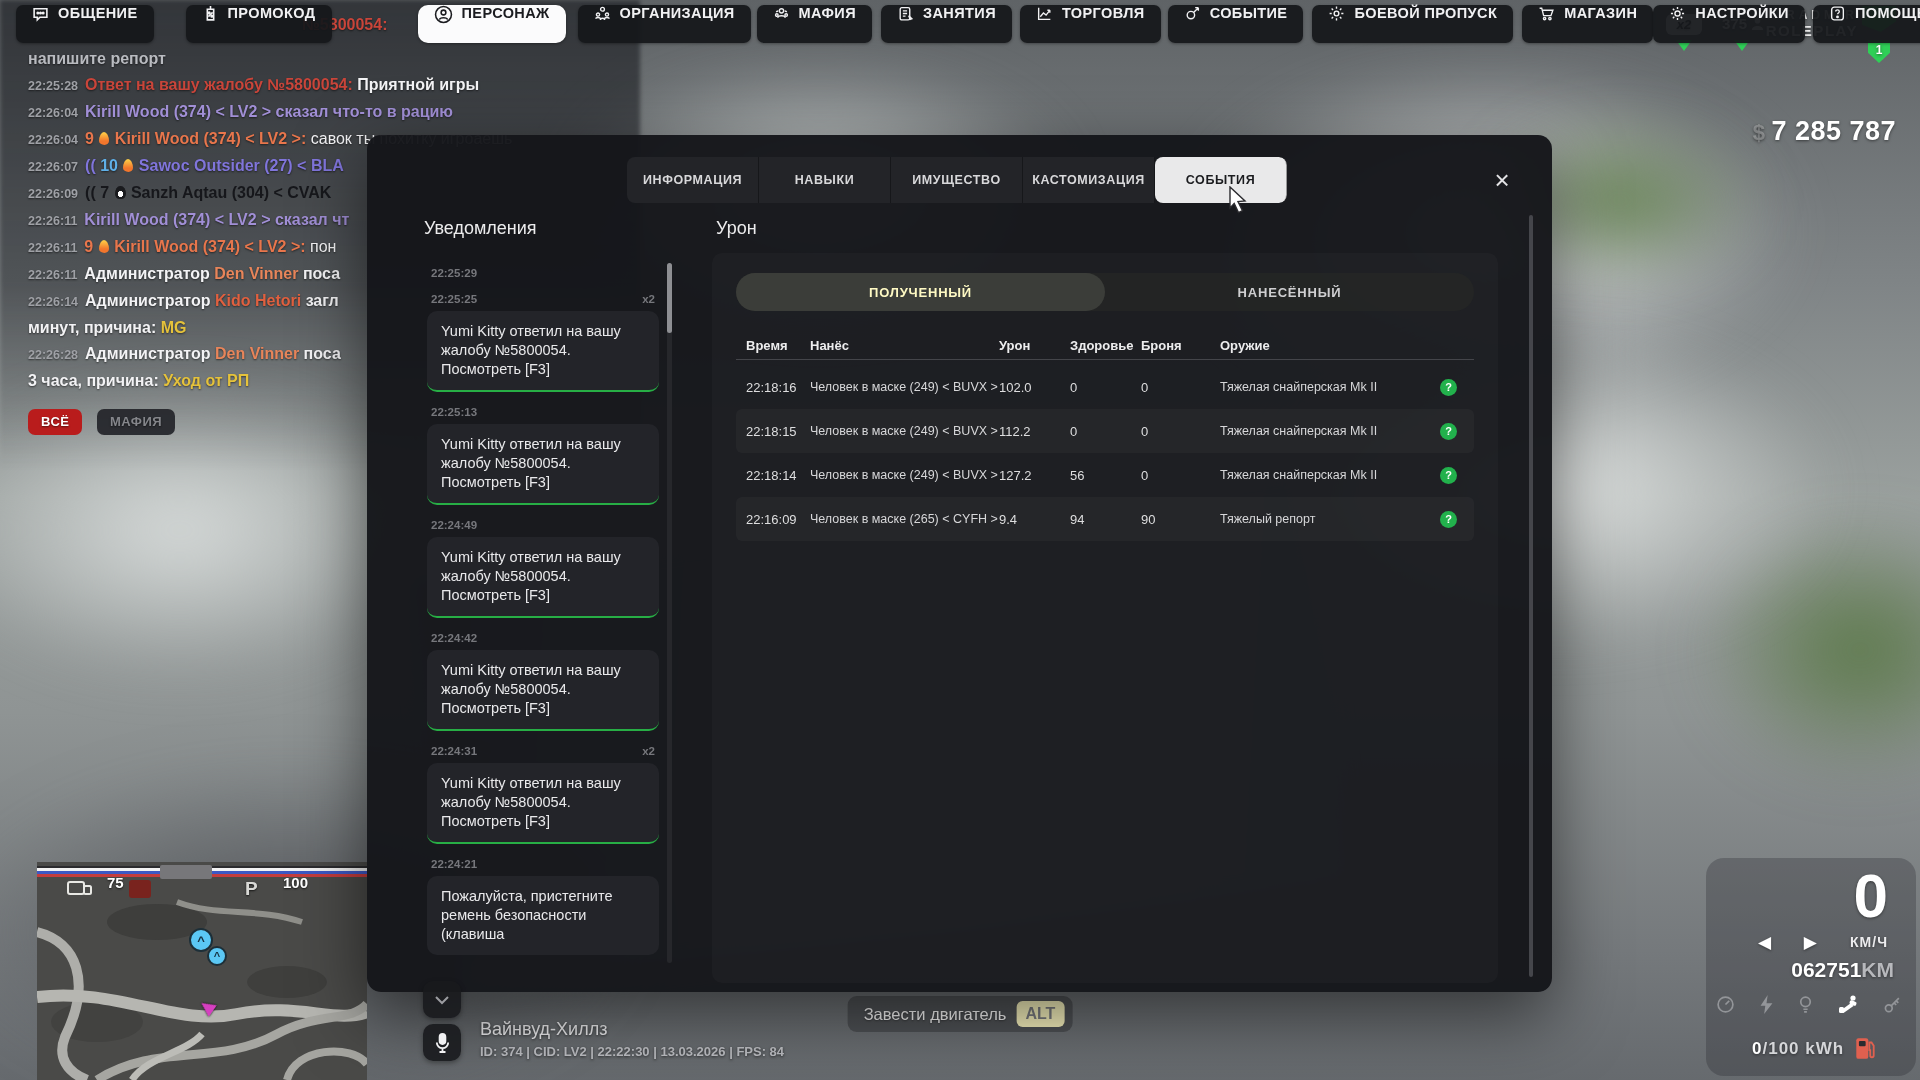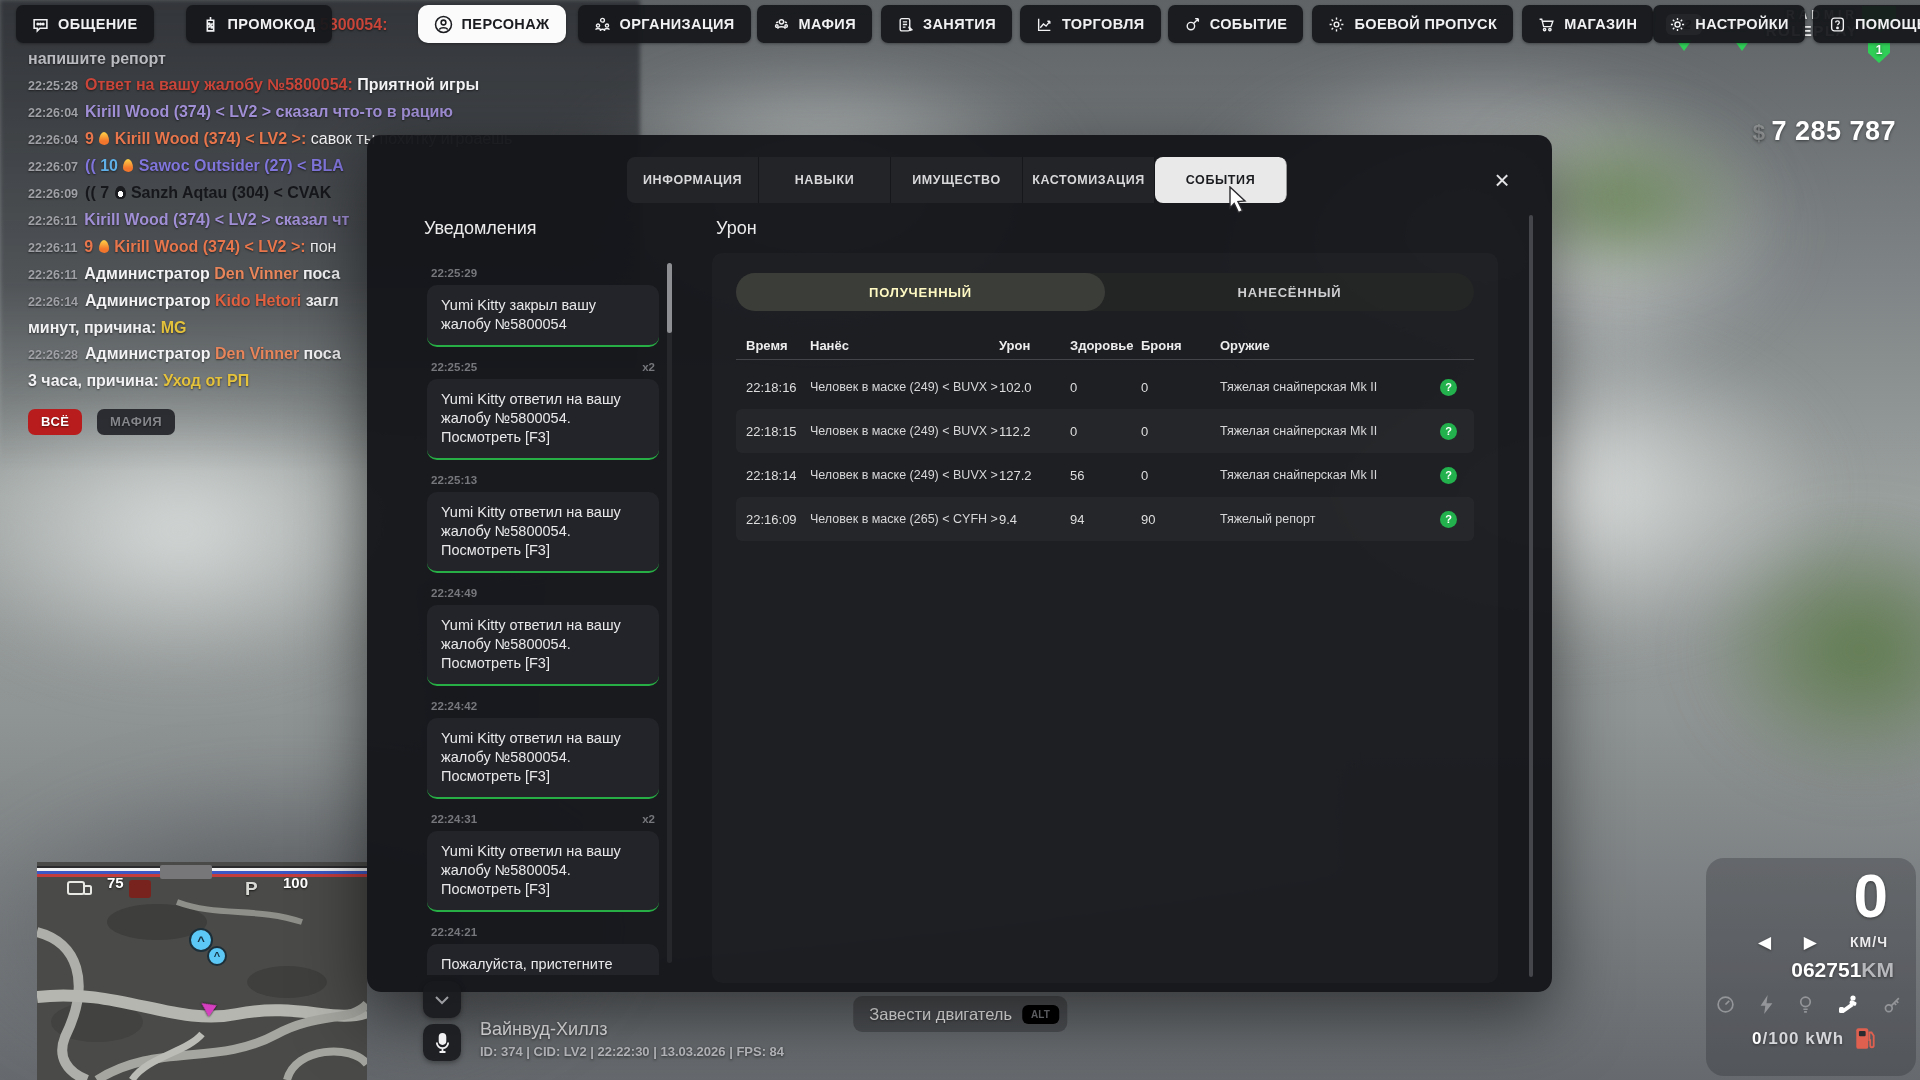--- a/index.html
+++ b/index.html
@@ -8,21 +8,21 @@
   #stage{position:relative;width:1920px;height:1080px;overflow:hidden}
 
   
   .scene{position:absolute;inset:0;background:linear-gradient(180deg,#5f6366 0%,#7f8486 26%,#9aa09e 46%,#8f9494 66%,#75797c 88%,#666a6e 100%)}
   .blob{position:absolute;border-radius:50%;filter:blur(28px)}
   .sceneRoad{position:absolute;left:430px;top:520px;width:900px;height:420px;background:linear-gradient(100deg,#84898c,#9aa0a2 60%,#8a9092);transform:rotate(-7deg);filter:blur(10px)}
   .chatShade{position:absolute;left:0;top:0;width:640px;height:470px;background:linear-gradient(180deg,rgba(24,26,31,.62),rgba(24,26,31,.45) 60%,rgba(24,26,31,0));filter:blur(2px)}
 
   
   .nav{position:absolute;left:0;top:0;width:1920px;height:48px;display:flex;align-items:center;z-index:30}
-  .navbtn{height:38px;display:flex;align-items:center;gap:9px;padding:0 16px;background:rgba(21,23,27,.94);border-radius:7px;color:#f1f1f3;font-size:14.5px;font-weight:bold;letter-spacing:.4px;white-space:nowrap;box-shadow:0 1px 3px rgba(0,0,0,.35)}
+  .navbtn{height:38px;display:flex;align-items:flex-start;gap:9px;padding:0 16px;background:rgba(21,23,27,.94);border-radius:7px;color:#f1f1f3;font-size:14.5px;font-weight:bold;letter-spacing:.4px;white-space:nowrap;box-shadow:0 1px 3px rgba(0,0,0,.35)}
   .navbtn.active{background:#fbfbfc;color:#1b1c20;border-radius:10px}
   .navbtn svg{flex:0 0 auto}
 
   
   .chat{position:absolute;left:28px;top:46px;width:560px;z-index:5;font-weight:bold;font-size:16px;line-height:26px;text-shadow:0 1px 2px rgba(0,0,0,.55)}
   .chat-line{white-space:nowrap}
   .ct{color:#9fa1a6;font-size:12.5px;margin-right:7px}
   .seg.red{color:#c9453a}.seg.red2{color:#e0603f}.seg.white{color:#f3f3f5;font-weight:normal}
   .seg.whiteb{color:#f3f3f5}.seg.grayb{color:#b9bbc0}.seg.purple{color:#a18fd6}
   .seg.orange{color:#e8764c}.seg.orange2{color:#e8855a}.seg.indigo{color:#8075db}
@@ -74,32 +74,32 @@
   .trow.alt{background:rgba(255,255,255,.03)}
   .trow .nm,.trow .wp{font-size:12.5px;line-height:15px;color:#d7d7d9}
   .qicon{width:17px;height:17px;border-radius:50%;background:#22b14c;color:#fff;font-size:11px;font-weight:bold;display:flex;align-items:center;justify-content:center}
   .mscroll{position:absolute;left:1162px;top:80px;width:4px;height:762px;background:#45464b;border-radius:2px}
 
   
   .sqbtn{position:absolute;width:38px;height:37px;background:rgba(24,25,29,.9);border-radius:10px;display:flex;align-items:center;justify-content:center;z-index:25;color:#c9cacd;box-shadow:0 2px 5px rgba(0,0,0,.35)}
   .loc{position:absolute;left:480px;top:1019px;color:#f1f1f3;font-size:18px;z-index:6;text-shadow:0 1px 3px rgba(0,0,0,.6)}
   .locinfo{position:absolute;left:480px;top:1044px;color:rgba(210,211,216,.85);font-size:13px;font-weight:bold;z-index:6;text-shadow:0 1px 3px rgba(0,0,0,.6)}
   .engine{position:absolute;left:50%;transform:translateX(-50%);top:996px;height:36px;display:flex;align-items:center;gap:10px;padding:0 8px 0 16px;background:rgba(58,60,64,.55);border-radius:9px;z-index:6;color:#fff;font-size:16.5px;text-shadow:0 1px 2px rgba(0,0,0,.4)}
-  .engine .keycap{background:#000000;color:#7f8085;border-radius:6px;font-size:10px;font-weight:bold;padding:4px 9px;text-shadow:none}
+  .engine .keycap{background:#fef9c3;color:#7f8085;border-radius:6px;font-size:16px;font-weight:bold;padding:4px 9px;text-shadow:none}
 
   
   .speedo{position:absolute;left:1706px;top:858px;width:210px;height:218px;background:rgba(32,34,38,.28);border-radius:18px;z-index:6;color:#fff;text-shadow:0 1px 3px rgba(0,0,0,.45)}
   .spd{position:absolute;right:28px;top:2px;font-size:62px;font-weight:bold}
   .spdunit{position:absolute;right:28px;top:76px;font-size:14px;font-weight:bold;letter-spacing:1px;color:#ececee}
   .arrows{position:absolute;left:52px;top:74px;font-size:17px;color:#fff;letter-spacing:14px}
   .odo{position:absolute;right:22px;top:100px;font-size:21px;font-weight:bold}
   .odo .u{color:#b7b8bc}
   .icons{position:absolute;left:10px;top:136px;width:186px;display:flex;justify-content:space-between;align-items:center}
   .icons .dim{opacity:.45}
-  .fuel{position:absolute;left:46px;top:168px;font-size:17px;font-weight:bold;color:#d5d6d9;letter-spacing:1px;display:flex;align-items:center;gap:10px}
+  .fuel{position:absolute;left:46px;top:178px;font-size:17px;font-weight:bold;color:#d5d6d9;letter-spacing:1px;display:flex;align-items:center;gap:10px}
   .fuel b{color:#fff}
 
   
   .map{position:absolute;left:37px;top:862px;width:330px;height:218px;overflow:hidden;z-index:5;background:#474745}
   .map .lbl{position:absolute;color:#fff;font-weight:bold;font-size:15px;text-shadow:0 1px 2px rgba(0,0,0,.7)}
   .tricolor{position:absolute;top:4px;height:11px;background:linear-gradient(180deg,#f2f2f2 0 33%,#3d58c4 33% 66%,#c43d3d 66% 100%);border-top:2px solid #2b2b2e}
   .graybox{position:absolute;left:123px;top:3px;width:52px;height:14px;background:#77777a;border-radius:2px}
   .redsq{position:absolute;left:92px;top:18px;width:22px;height:18px;background:#7e1f1a;border-radius:3px;opacity:.9}
   .bluemark{position:absolute;border-radius:50%;background:#5bc8f5;border:2px solid #1d2f38;color:#143040;font-weight:bold;display:flex;align-items:center;justify-content:center}
   .parrow{position:absolute;left:163px;top:138px;width:0;height:0;border-left:7px solid transparent;border-right:7px solid transparent;border-bottom:14px solid #d63fc0;transform:rotate(-55deg);filter:drop-shadow(0 0 1px #000)}
@@ -302,21 +302,20 @@
     </div>
     <div class="closex">×</div>
 
     <div class="sect-title notif-title">Уведомления</div>
     <div class="notiflist">
       <div>
         <div class="nts">
             <span>22:25:29</span>
             <span></span>
           </div>
-        <div class="ncard green">Yumi Kitty закрыл вашу жалобу №5800054</div>
       </div>
       <div>
         <div class="nts">
             <span>22:25:25</span>
             <span>x2</span>
           </div>
         <div class="ncard green">Yumi Kitty ответил на вашу жалобу №5800054. Посмотреть [F3]</div>
       </div>
       <div>
         <div class="nts">

